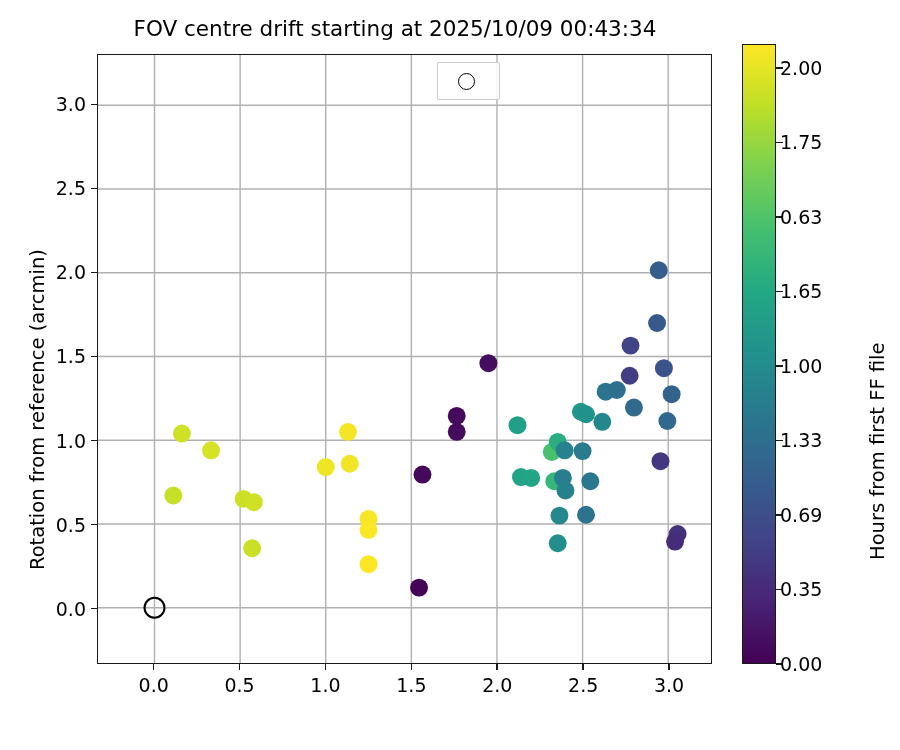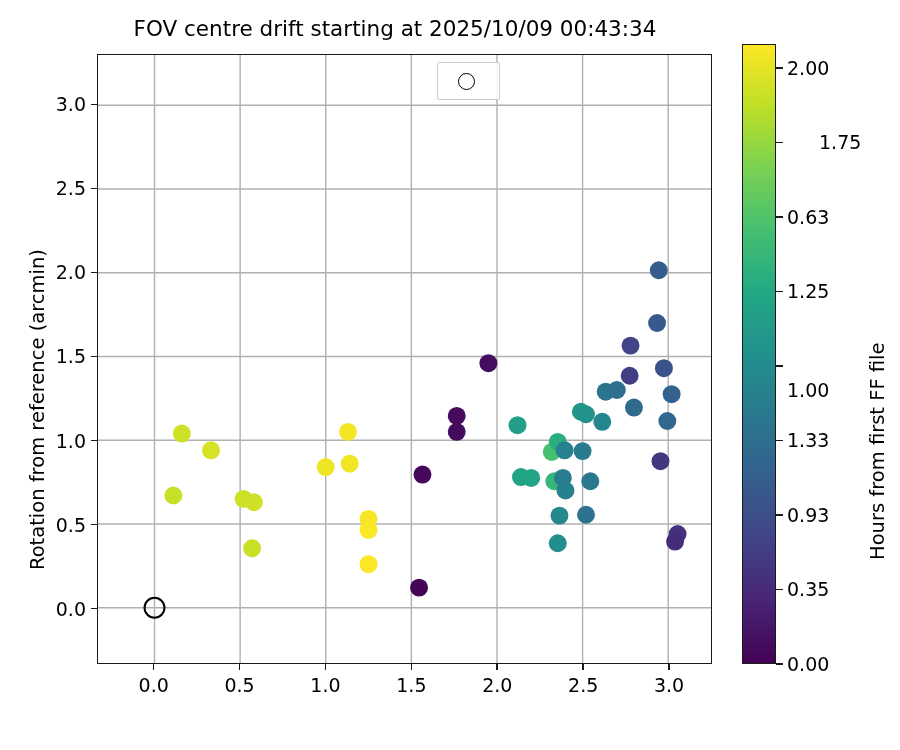--- a/index.html
+++ b/index.html
@@ -132,21 +132,21 @@
   }
   .cb-tick {
     position: absolute;
     left: 34px;
     width: 7px;
     height: 1.6px;
     background: #1a1a1a;
   }
   .cb-label {
     position: absolute;
-    left: 45px;
+    left: 38px;
     font-size: 19px;
     color: #000;
     transform: translateY(-50%);
     white-space: nowrap;
   }
   .cb-axis-label {
     position: absolute;
     font-size: 19.5px;
     white-space: nowrap;
     transform-origin: 0 0;
@@ -275,30 +275,30 @@
   </div>
 
   <div id="colorbar-wrap">
     <div id="colorbar" style="background: linear-gradient(to top, rgb(68, 1, 84) 0%, rgb(70, 19, 100) 5%, rgb(72, 36, 117) 10%, rgb(68, 52, 126) 15%, rgb(65, 68, 135) 20%, rgb(59, 81, 138) 25%, rgb(53, 95, 141) 30%, rgb(47, 107, 142) 35%, rgb(42, 120, 142) 40%, rgb(37, 132, 141) 45%, rgb(33, 145, 141) 50%, rgb(34, 156, 136) 55%, rgb(34, 168, 132) 60%, rgb(51, 180, 122) 65%, rgb(68, 191, 112) 70%, rgb(95, 200, 97) 75%, rgb(122, 209, 81) 80%, rgb(155, 216, 60) 85%, rgb(189, 223, 38) 90%, rgb(221, 227, 37) 95%, rgb(253, 231, 37) 100%);"></div>
     <div id="cb-ticks">
         <div class="cb-tick" style="top: 619.2px;"></div>
         <div class="cb-label" style="top: 620px; text-align: right;">0.00</div>
         <div class="cb-tick" style="top: 544.681px;"></div>
         <div class="cb-label" style="top: 545.481px;">0.35</div>
         <div class="cb-tick" style="top: 470.162px;"></div>
-        <div class="cb-label" style="top: 470.962px;">0.93</div>
+        <div class="cb-label" style="top: 470.962px;">0.69</div>
         <div class="cb-tick" style="top: 395.642px;"></div>
         <div class="cb-label" style="top: 396.442px;">1.33</div>
         <div class="cb-tick" style="top: 321.123px;"></div>
-        <div class="cb-label" style="top: 321.923px; margin-top: 24px;">1.00</div>
+        <div class="cb-label" style="top: 321.923px;">1.00</div>
         <div class="cb-tick" style="top: 246.604px;"></div>
-        <div class="cb-label" style="top: 247.404px;">1.25</div>
+        <div class="cb-label" style="top: 247.404px;">1.65</div>
         <div class="cb-tick" style="top: 172.085px;"></div>
         <div class="cb-label" style="top: 172.885px;">0.63</div>
         <div class="cb-tick" style="top: 97.5654px;"></div>
-        <div class="cb-label" style="top: 98.3654px; margin-left: 32px;">1.75</div>
+        <div class="cb-label" style="top: 98.3654px;">1.75</div>
         <div class="cb-tick" style="top: 23.0462px;"></div>
         <div class="cb-label" style="top: 23.8462px;">2.00</div>
       </div>
   </div>
   <div class="cb-axis-label">Hours from first FF file</div>
 
 </div>
 
 </body></html>

